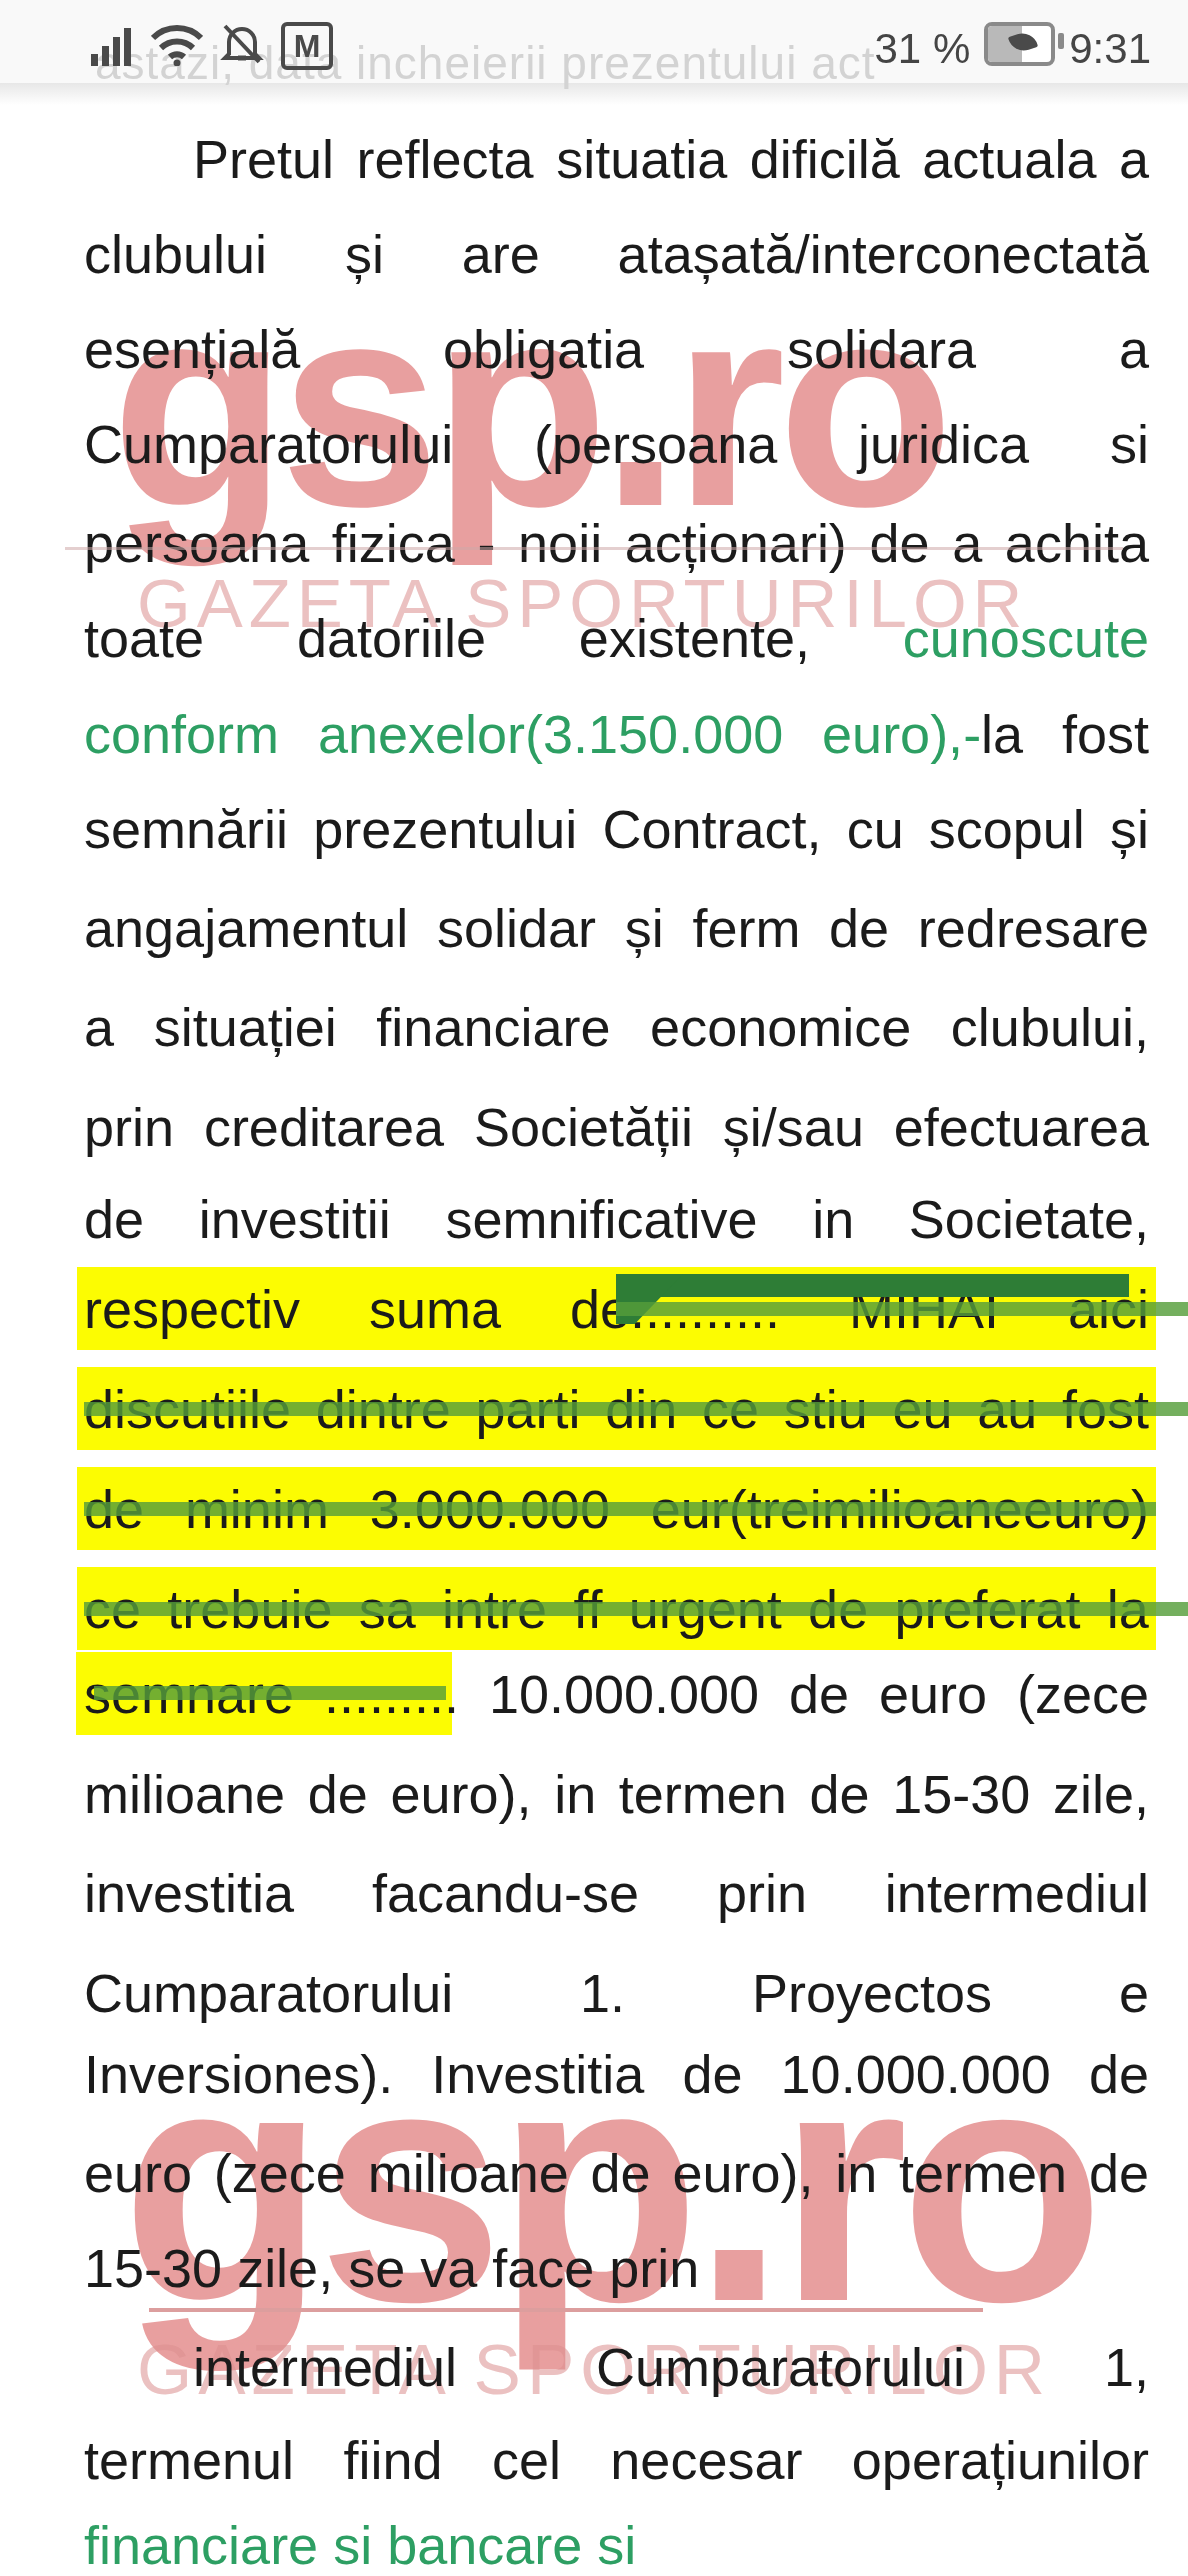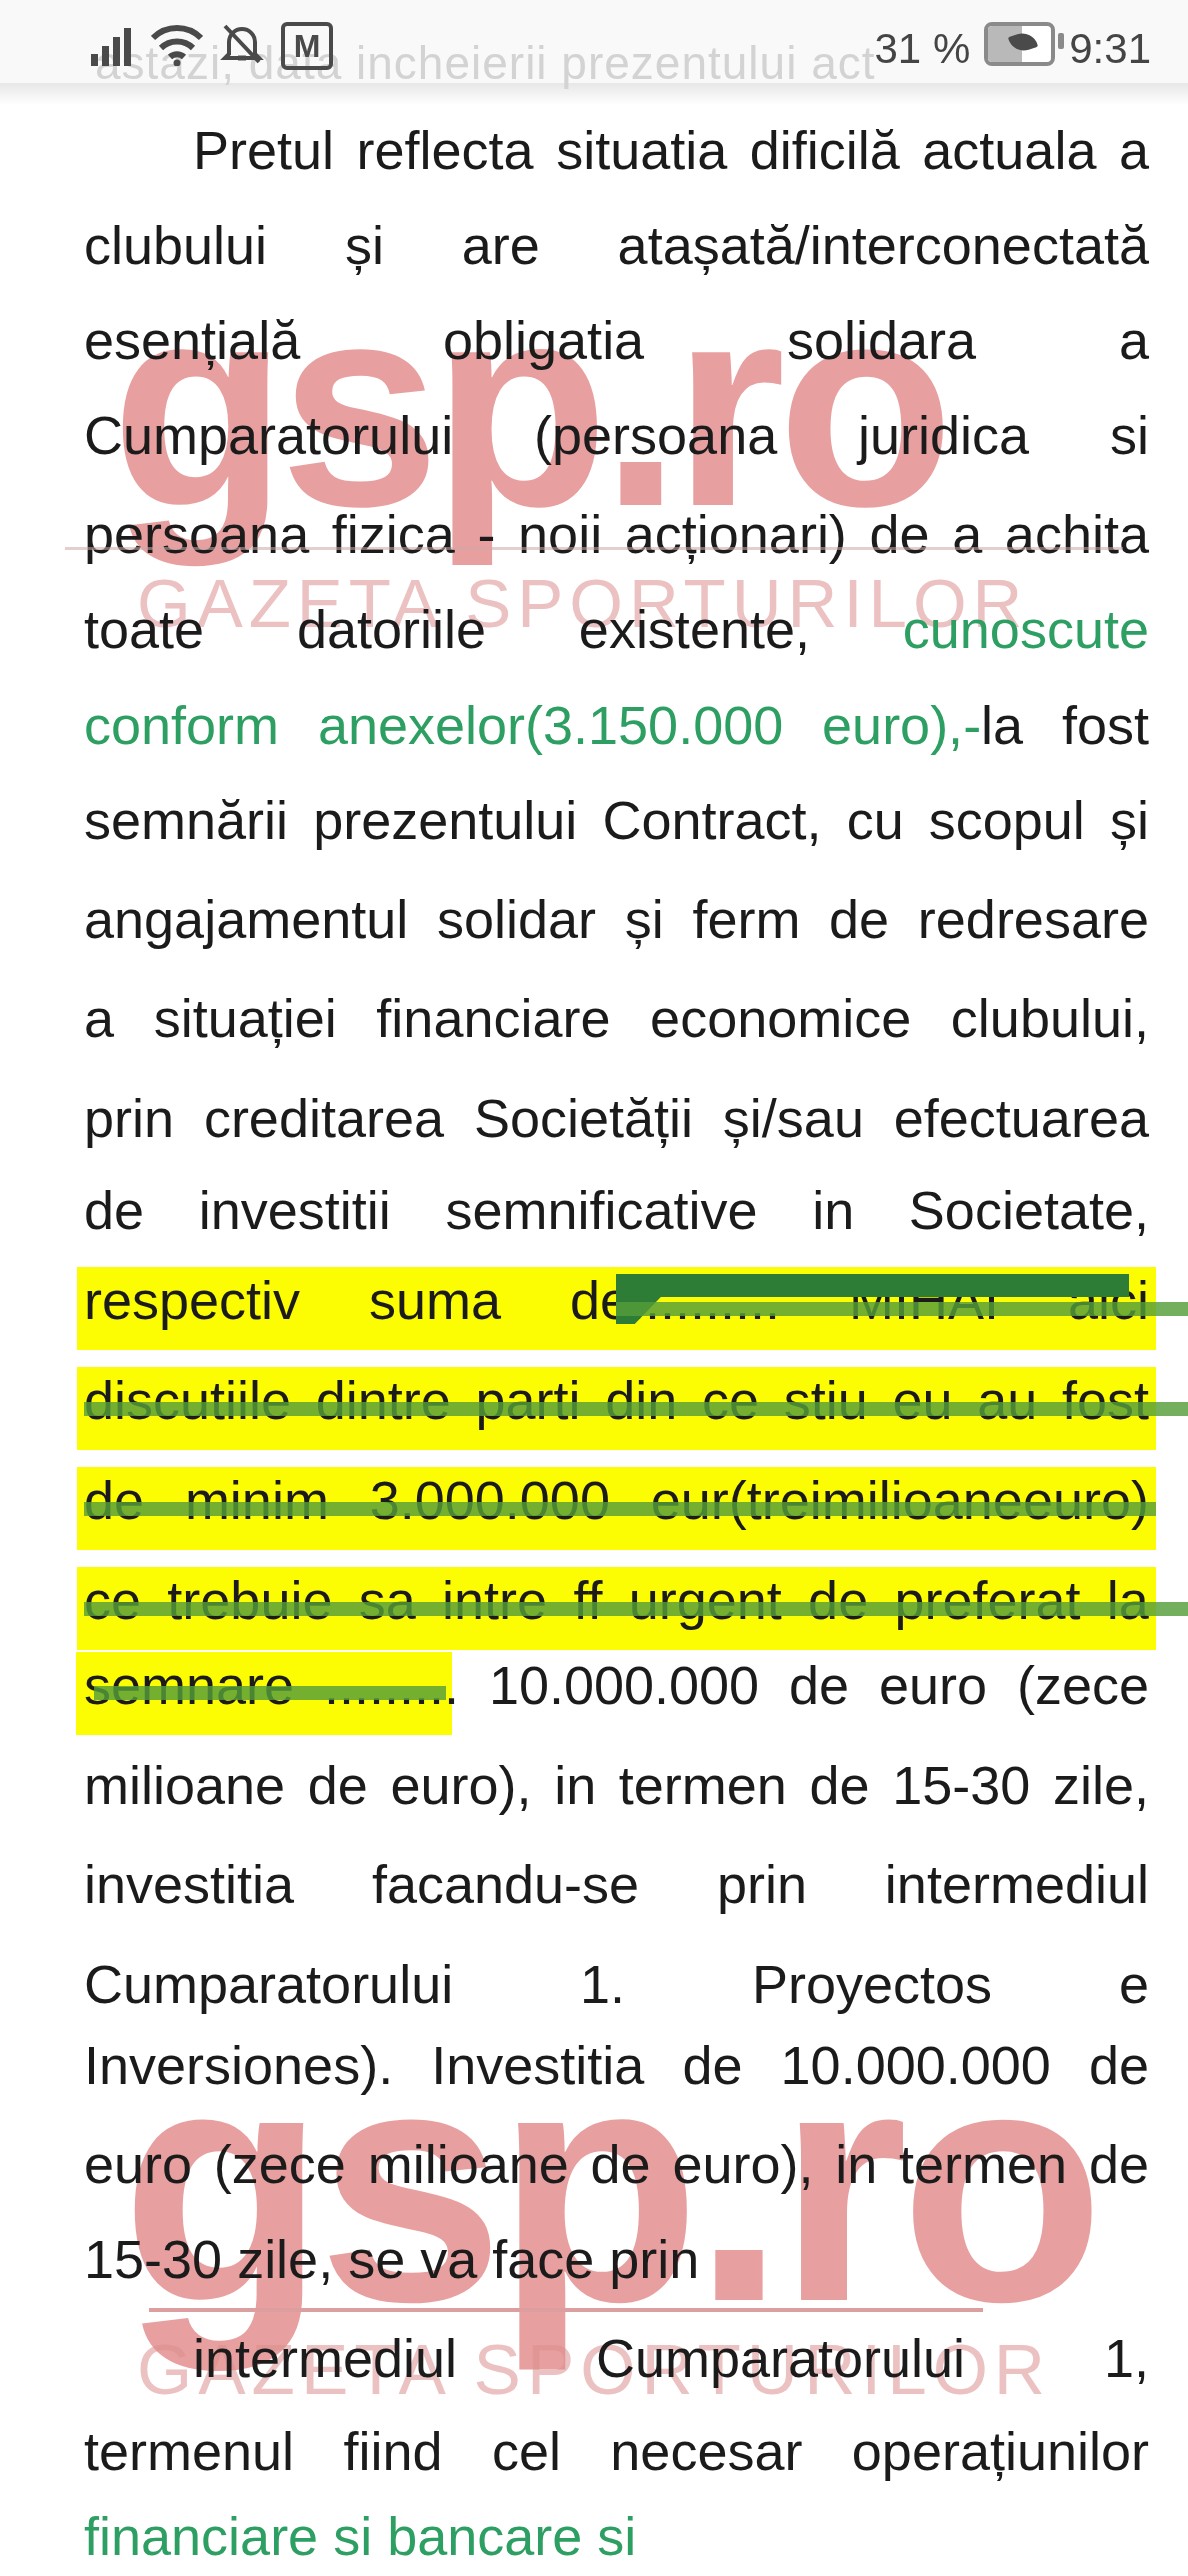--- a/index.html
+++ b/index.html
@@ -12,21 +12,21 @@
   .ghost{position:absolute;color:#d3d3d3;font-size:46px;letter-spacing:1px;white-space:nowrap;z-index:21;}
   .sb-icons{position:absolute;top:22px;left:91px;display:flex;gap:16px;align-items:flex-end;z-index:22;}
   .sb-right{position:absolute;top:22px;right:38px;display:flex;gap:14px;align-items:center;z-index:22;
             color:#454545;font-size:42px;}
   
   .wm-brand{position:absolute;font-weight:900;letter-spacing:-8px;white-space:nowrap;z-index:2;
             color:rgba(217,95,95,0.60);line-height:1;}
   .wm-gazeta{position:absolute;letter-spacing:6px;white-space:nowrap;z-index:2;
             color:rgba(219,142,142,0.55);line-height:1;font-weight:400;}
   
-  .line{position:absolute;height:79px;display:flex;align-items:flex-start;z-index:5;
+  .line{position:absolute;height:79px;display:flex;align-items:center;z-index:5;
         font-size:54px;color:#1b1b1b;white-space:nowrap;}
   .line.justify{justify-content:space-between;}
   .line.nojustify{justify-content:flex-start;gap:15px;}
   .seg-g{color:#2d9f63;}
   .seg-k{color:#1b1b1b;}
   .band{position:absolute;background:#fcfc02;z-index:1;}
   .strike{position:absolute;height:14px;background:rgba(86,158,58,0.82);z-index:7;}
   .deco{position:absolute;z-index:6;}
   #insert-tail{position:absolute;z-index:6;clip-path:polygon(0 0,100% 0,28% 100%,0 100%);}
 </style>

